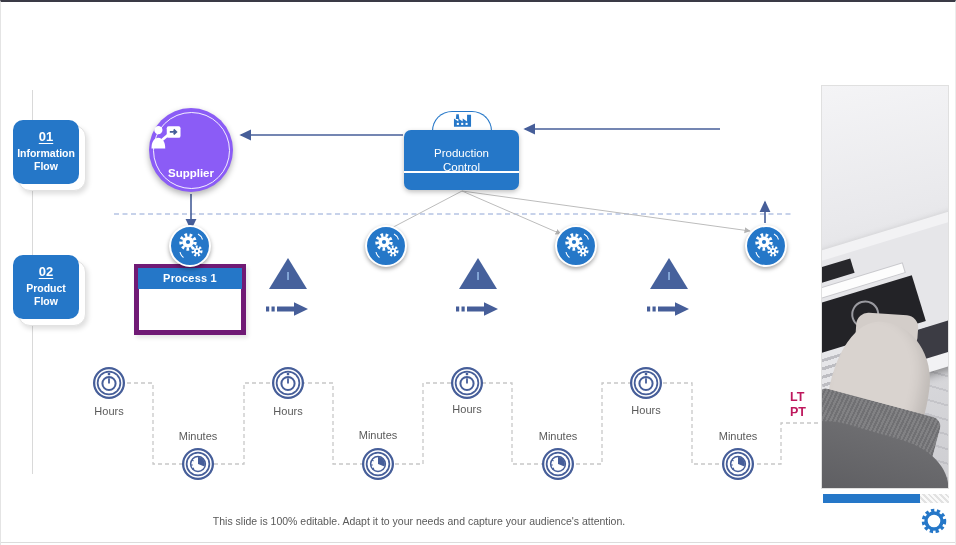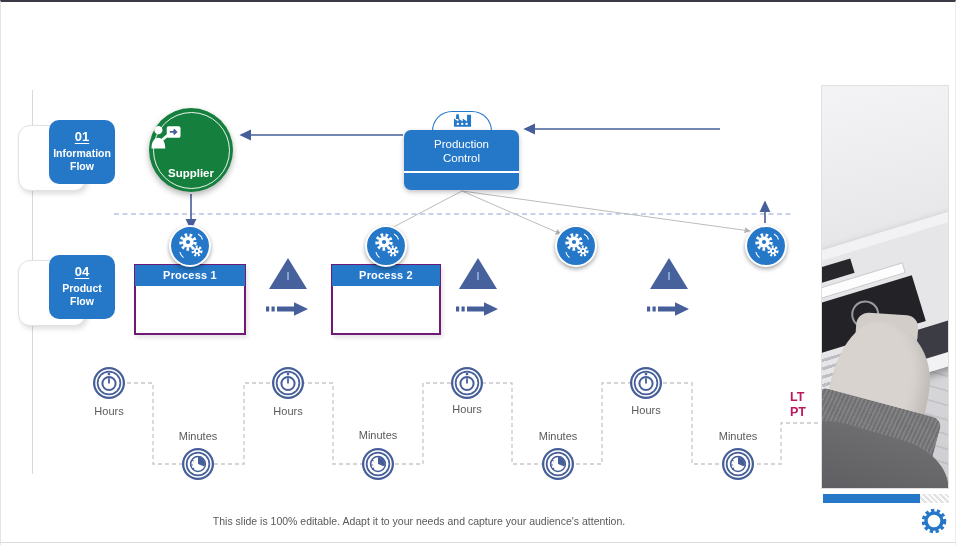--- a/index.html
+++ b/index.html
@@ -12,38 +12,38 @@
   .abs{position:absolute;}
   
   .title{left:10px;top:6px;font-size:29px;color:#3a3a3a;letter-spacing:-.3px;white-space:nowrap;}
   .subtitle{left:12px;top:52px;font-size:11px;color:#6b6b6b;white-space:nowrap;}
   
   .spine{left:31px;top:88px;width:1px;height:384px;background:#d9d9d9;}
   .step{left:12px;width:66px;height:64px;}
   .step .back{position:absolute;left:5px;top:5px;width:66px;height:64px;background:#fff;
     border:1px solid #e2e2e2;border-radius:12px;box-shadow:2px 3px 5px rgba(0,0,0,.13);}
   .step .front{position:absolute;left:0;top:0;width:66px;height:64px;background:#2577C8;
-    border-radius:10px;color:#fff;text-align:center;box-sizing:border-box;padding-top:9px;margin-left:36px;}
+    border-radius:10px;color:#fff;text-align:center;box-sizing:border-box;padding-top:9px;}
   .step .num{font-size:13px;font-weight:bold;text-decoration:underline;text-underline-offset:2px;display:block;}
   .step .lbl{font-size:10.5px;font-weight:bold;line-height:13px;display:block;margin-top:3px;padding:0 3px;}
   
-  .bigcircle{width:84px;height:84px;border-radius:50%;background:#15803d;box-shadow:0 3px 6px rgba(0,0,0,.3);}
+  .bigcircle{width:84px;height:84px;border-radius:50%;background:#8b5cf6;box-shadow:0 3px 6px rgba(0,0,0,.3);}
   .bigcircle::before{content:"";position:absolute;inset:3.5px;border:1.4px solid rgba(255,255,255,.9);border-radius:50%;}
   .bigcircle .cir-label{position:absolute;left:0;right:0;bottom:13px;text-align:center;color:#fff;
     font-size:11.5px;font-weight:bold;}
   .bigcircle .cir-icon{position:absolute;left:0;right:0;top:16px;text-align:center;}
   .pc-halfdisc{left:431px;top:109px;width:60px;height:20px;background:#fff;border:1.6px solid #2577C8;
     border-bottom:none;border-radius:60px 60px 0 0;box-sizing:border-box;}
   .pc-factory{left:452px;top:111px;}
   .pc-box{left:403px;top:128px;width:115px;height:60px;background:#2577C8;border-radius:7px;
-    box-shadow:0 2px 5px rgba(0,0,0,.25);color:#fff;text-align:center;box-sizing:border-box;padding-top:7px;}
+    box-shadow:0 2px 5px rgba(0,0,0,.25);color:#fff;text-align:center;box-sizing:border-box;padding-top:16px;}
   .pc-box::after{content:"";position:absolute;left:0;right:0;top:41px;height:1.5px;background:#fff;}
   .pc-box .pc-label{font-size:11.5px;line-height:14px;display:block;padding:0 10px;}
   
-  .proc{top:262px;height:71px;background:#fff;border:2px solid #701a75;box-sizing:border-box;
+  .proc{top:262px;height:71px;background:#fff;border:5px solid #701a75;box-sizing:border-box;
     box-shadow:2px 3px 4px rgba(0,0,0,.10);}
   .proc .ph{position:absolute;left:-1px;right:-1px;top:-1px;height:21px;background:#2577C8;color:#fff;
     font-size:11px;font-weight:bold;line-height:21px;text-align:center;letter-spacing:.2px;}
   .gearbadge{top:223px;width:42px;height:42px;border-radius:50%;background:#2577C8;
     border:2px solid #fff;box-sizing:border-box;box-shadow:0 2px 4px rgba(0,0,0,.35);}
   .tri{top:256px;width:0;height:0;border-left:19px solid transparent;border-right:19px solid transparent;
     border-bottom:31px solid #46619C;}
   .tri .tlab{position:absolute;left:-19px;top:12px;width:38px;text-align:center;color:#8FB4E2;
     font-size:11px;font-weight:bold;}
   .sarrow{top:298px;}
@@ -119,21 +119,21 @@
   <div class="abs step" style="top:118px">
     <div class="back"></div>
     <div class="front">
       <span class="num">01</span>
       <span class="lbl">Information Flow</span>
     </div>
   </div>
   <div class="abs step" style="top:253px">
     <div class="back"></div>
     <div class="front">
-      <span class="num">04</span>
+      <span class="num">02</span>
       <span class="lbl">Product Flow</span>
     </div>
   </div>
 
   <div class="abs bigcircle" style="left:148px;top:106px">
     <span class="cir-icon">
       <svg width="34" height="26" viewBox="0 0 22 17">
         <circle cx="6" cy="4" r="2.7" fill="#fff"></circle>
         <path d="M1.5 16 c0-4.6 2-7 4.5-7 s4.5 2.4 4.5 7 z" fill="#fff"></path>
         <path d="M9 10 l3.5-3" stroke="#fff" stroke-width="1.8" stroke-linecap="round"></path>
@@ -154,23 +154,20 @@
       <rect x="13.2" y="10" width="2.2" height="2.2" fill="#fff"></rect>
     </svg>
   </span>
   <div class="abs pc-box">
     <span class="pc-label">Production Control</span>
   </div>
 
 
   <div class="abs proc" style="left:133px;width:112px">
     <div class="ph">Process 1</div>
-  </div>
-  <div class="abs proc" style="left:330px;width:110px">
-    <div class="ph">Process 2</div>
   </div>
 
   <div class="abs gearbadge" style="left:168px">
     <svg width="38" height="38" viewBox="0 0 38 38">
       <g>
         <circle cx="17" cy="15" r="7" fill="none" stroke="#fff" stroke-width="3.4" stroke-dasharray="2.6 2.3"></circle>
         <circle cx="17" cy="15" r="5.6" fill="#fff"></circle>
           <circle cx="17" cy="15" r="2.1" fill="#2577C8"></circle>
         <circle cx="26" cy="24" r="4.2" fill="none" stroke="#fff" stroke-width="2.6" stroke-dasharray="1.9 1.7"></circle>
         <circle cx="26" cy="24" r="3.1" fill="#fff"></circle>

